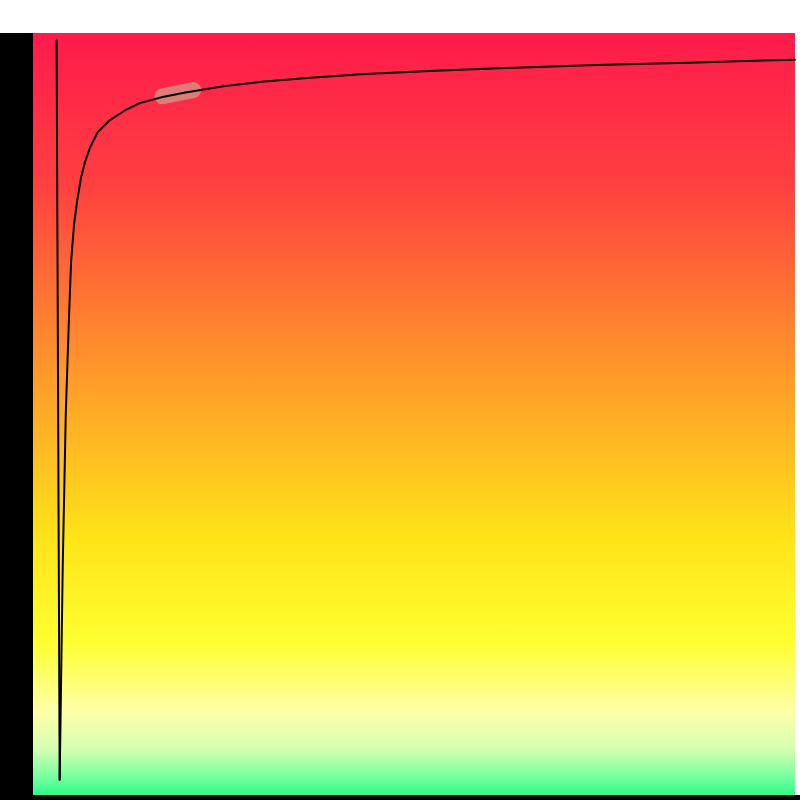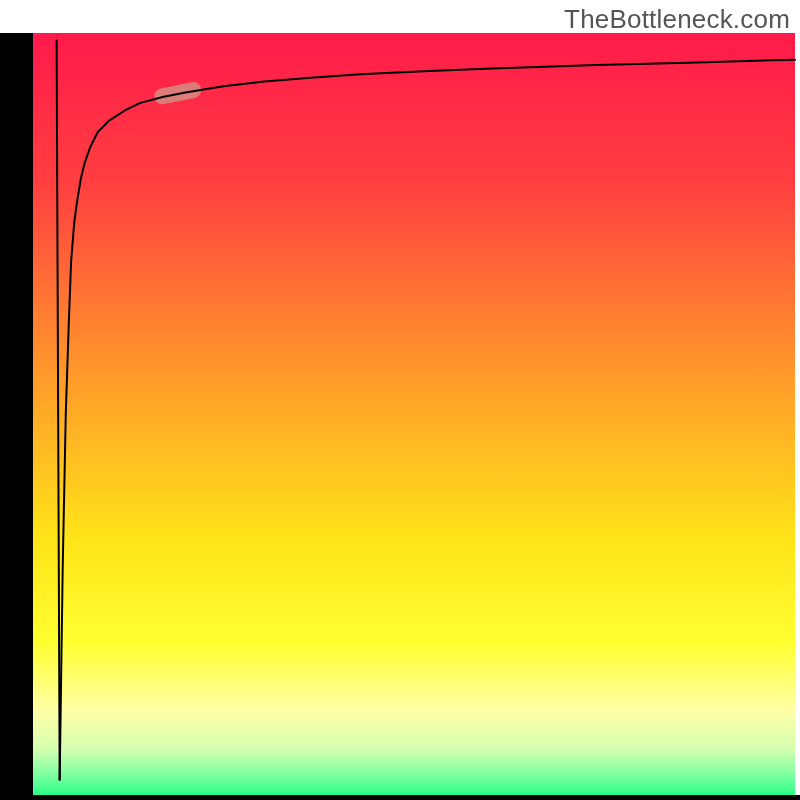--- a/index.html
+++ b/index.html
@@ -32,21 +32,20 @@
     top: 0;
     width: 800px;
     height: 800px;
     display: block;
   }
 </style>
 </head>
 <body>
 
 <div class="frame">
-  <div class="watermark">TheBottleneck.com</div>
 
   <svg class="plot" viewBox="0 0 800 800">
     <defs>
       <linearGradient id="bg-grad" x1="0" y1="0" x2="0" y2="1">
           <stop offset="0%" stop-color="#ff1a4b"></stop>
           <stop offset="20%" stop-color="#ff4040"></stop>
           <stop offset="45%" stop-color="#ff9a2a"></stop>
           <stop offset="66%" stop-color="#ffe319"></stop>
           <stop offset="80%" stop-color="#ffff30"></stop>
           <stop offset="89%" stop-color="#ffffa8"></stop>

